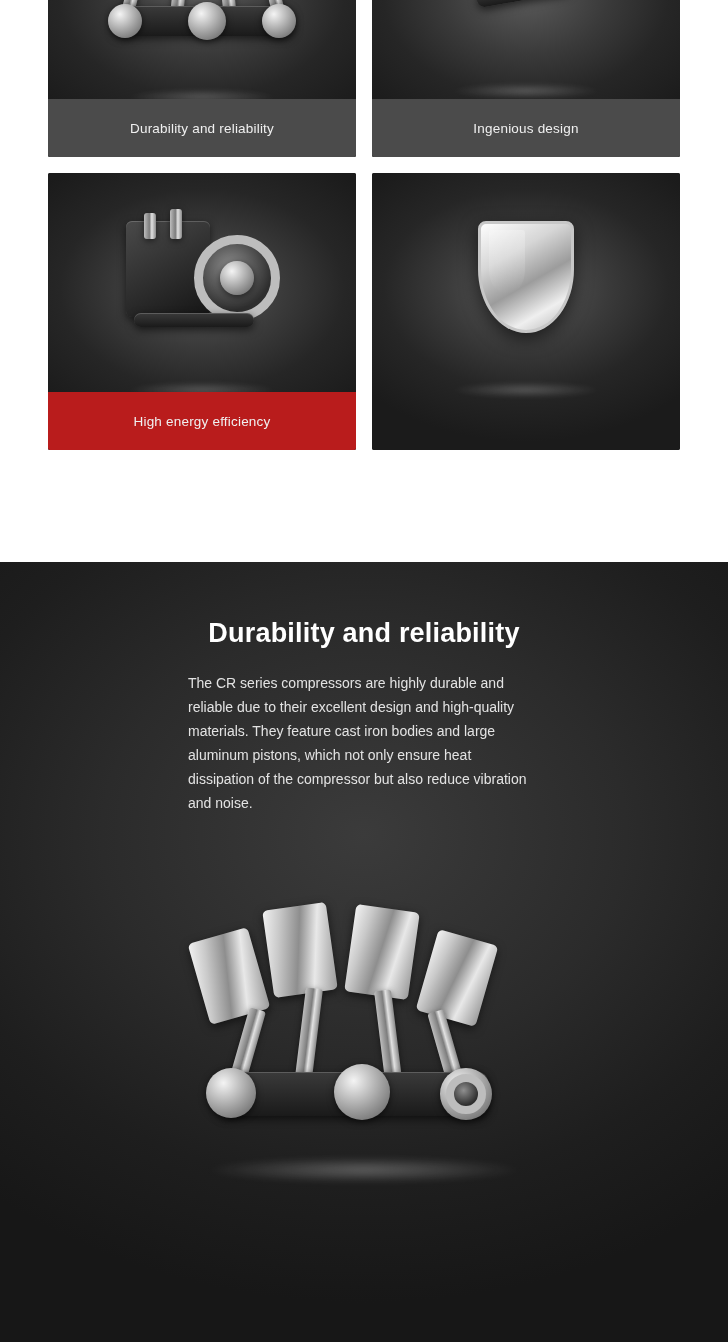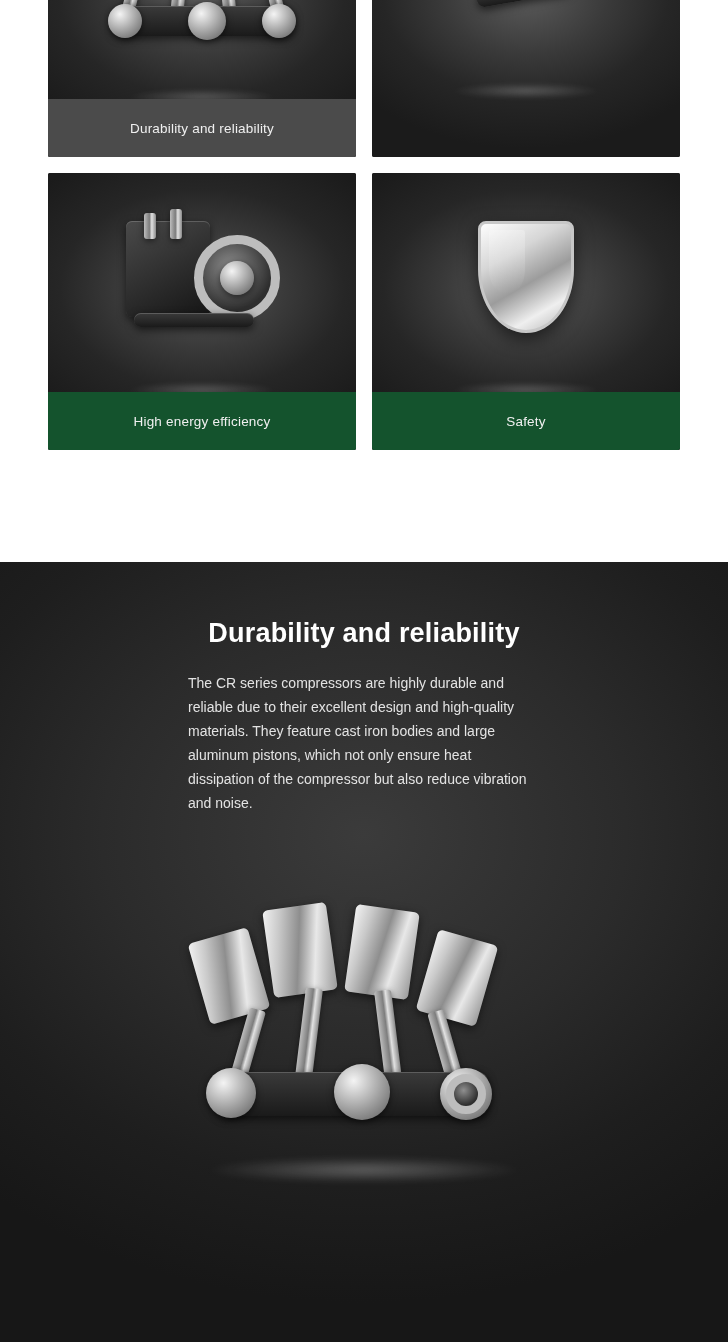--- a/index.html
+++ b/index.html
@@ -41,21 +41,21 @@
     left: 0; right: 0; bottom: 0;
     height: 58px;
     background: #4b4b4b;
     color: #f0f0f0;
     font-size: 13.5px;
     display: flex;
     align-items: center;
     justify-content: center;
     letter-spacing: .2px;
   }
-  .card.alt .caption { background: #14532d; }
+  .card.alt .caption { background: #b91c1c; }
 
   
   .art-inner { position: absolute; inset: 0; }
 
   
   .piston {
     position: absolute;
     background: linear-gradient(100deg,#f2f2f2 0%,#c9c9c9 22%,#8e8e8e 48%,#e8e8e8 70%,#9a9a9a 100%);
     border-radius: 5px;
     box-shadow: 0 3px 10px rgba(0,0,0,.55);
@@ -176,20 +176,21 @@
     </div>
 
     <div class="card">
       <div class="art">
         <div class="art-inner">
 
           <div class="shaft" style="left:104px; top:104px; width:96px; height:16px; transform:rotate(-10deg);"></div>
           <div class="reflection" style="bottom:58px;"></div>
         </div>
       </div>
+      <div class="caption">Ingenious design</div>
     </div>
 
     <div class="card alt">
       <div class="art">
         <div class="art-inner">
           <div class="shaft" style="left:78px; top:48px; width:84px; height:96px; border-radius:6px; background:linear-gradient(150deg,#4a4a4a,#151515);"></div>
           <div class="ring" style="left:146px; top:62px; width:86px; height:86px; border-width:9px;"></div>
           <div class="disc" style="left:172px; top:88px; width:34px; height:34px;"></div>
           <div class="rod" style="left:96px; top:40px; width:12px; height:26px;"></div>
           <div class="rod" style="left:122px; top:36px; width:12px; height:30px;"></div>
@@ -202,21 +203,20 @@
 
     <div class="card alt">
       <div class="art">
         <div class="art-inner">
           <div class="shield" style="left:106px; top:48px;">
             <div class="gloss" style="left:8px; top:6px; width:36px; height:64px; opacity:.5;"></div>
           </div>
           <div class="reflection" style="bottom:52px;"></div>
         </div>
       </div>
-      <div class="caption">Safety</div>
     </div>
 
   </div>
 
   <section class="feature">
     <h2>Durability and reliability</h2>
     <p>The CR series compressors are highly durable and reliable due to their excellent design and high-quality materials. They feature cast iron bodies and large aluminum pistons, which not only ensure heat dissipation of the compressor but also reduce vibration and noise.</p>
 
     <div class="hero-art">
       <div class="piston" style="left:14px;  top:42px;  width:62px; height:84px; transform:rotate(-16deg);"></div>

